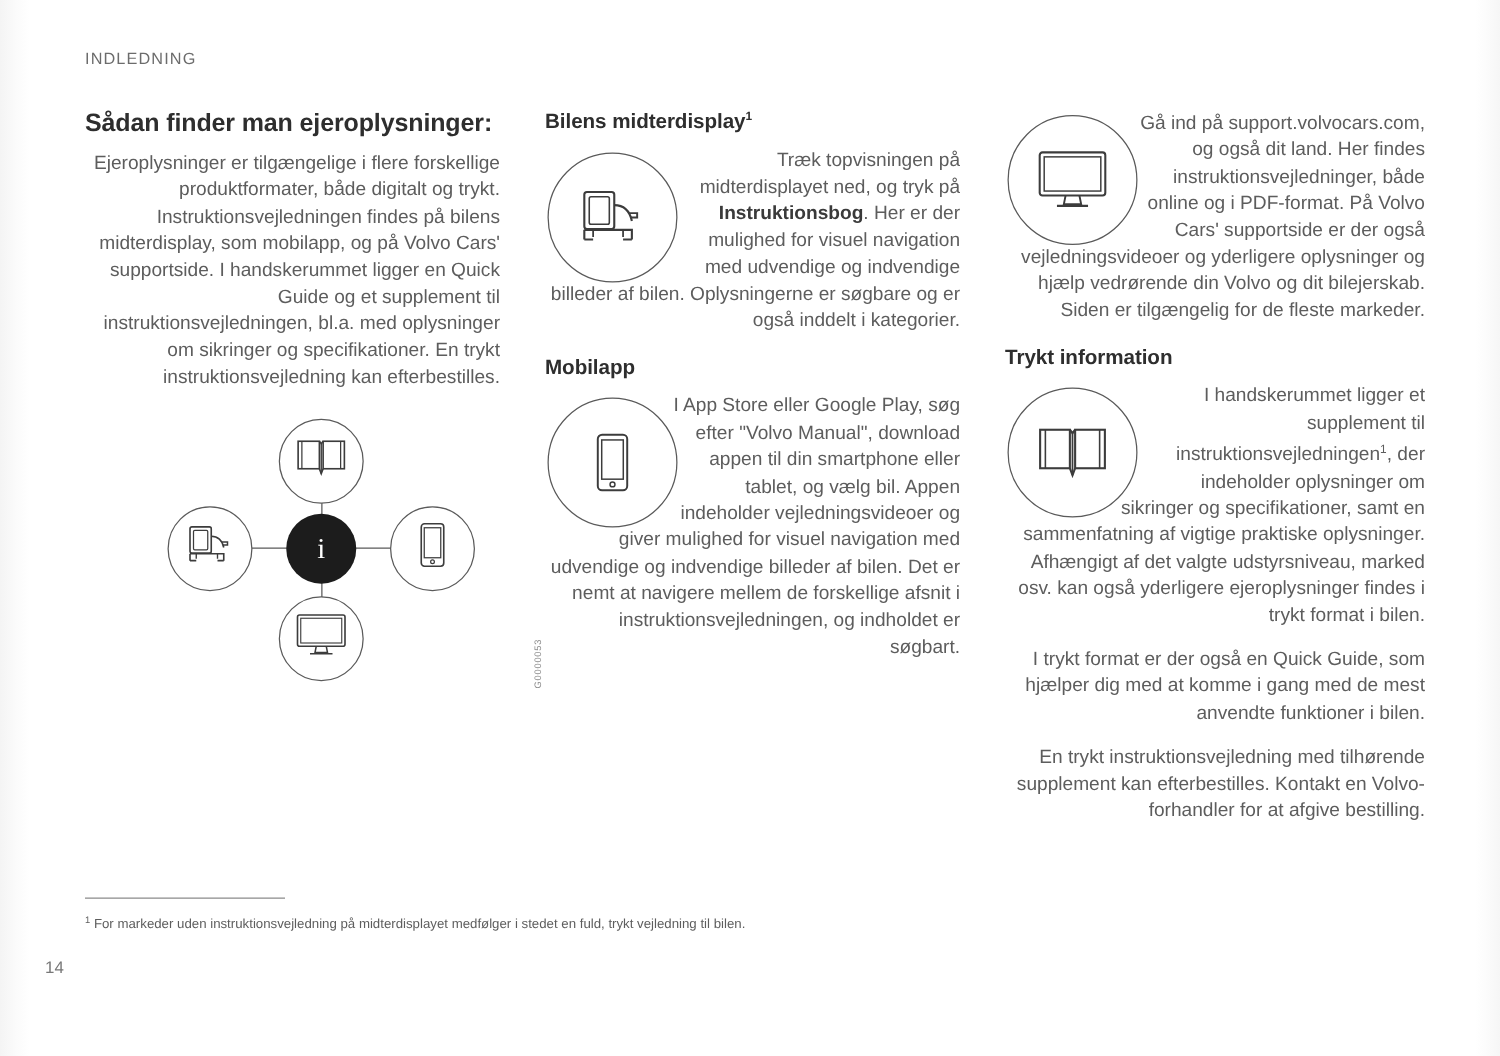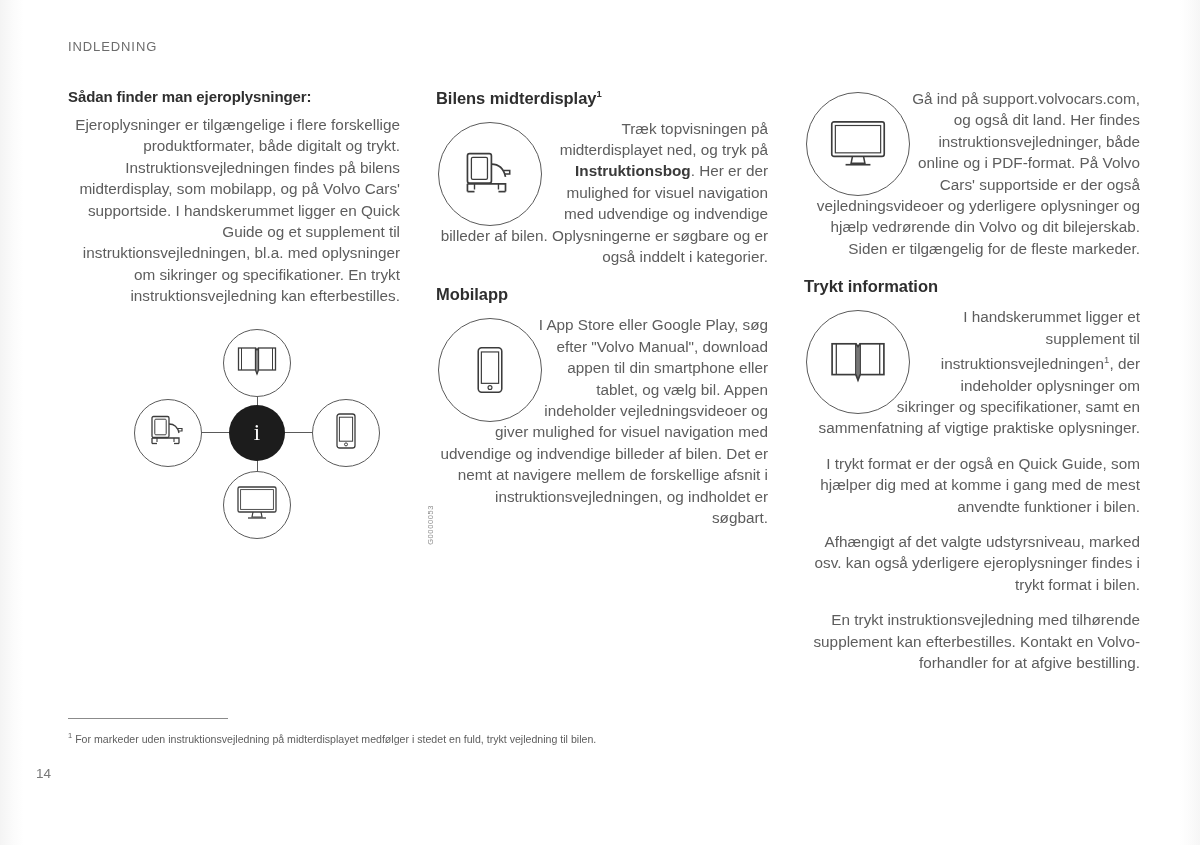--- a/index.html
+++ b/index.html
@@ -47,21 +47,21 @@
     display: flex;
     gap: 0px;
   }
   .col { width: 330px; margin-right: 36px; }
   .col:last-child { margin-right: 0; }
   .col-1 { width: 332px; }
   .col-2 { width: 336px; }
   .col-3 { width: 340px; }
 
   h1.title {
-    font-size: 15px;
+    font-size: 20px;
     font-weight: bold;
     color: #2e2e2e;
     margin: 0 0 9px 0;
     letter-spacing: -0.1px;
   }
   h2.subtitle {
     font-size: 16.5px;
     font-weight: bold;
     color: #2e2e2e;
     margin: 0 0 10px 0;
@@ -321,22 +321,22 @@
               <line x1="35.5" y1="3" x2="35.5" y2="25" stroke="#3c3c3c" stroke-width="0.9"></line>
               <path d="M18.5 3 L20 5 L21.5 3" fill="none" stroke="#3c3c3c" stroke-width="1.2"></path>
               <path d="M18.5 25 L20 29 L21.5 25" fill="none" stroke="#3c3c3c" stroke-width="1.2"></path>
               <line x1="20" y1="5" x2="20" y2="29" stroke="#3c3c3c" stroke-width="1"></line>
             </svg>
           </span>
         </div>
         <p class="body"><span>I handskerummet ligger et supplement til instruktionsvejledningen</span><sup>1</sup><span>, der indeholder oplysninger om sikringer og specifikationer, samt en sammenfatning af vigtige praktiske oplysninger.</span></p>
       </div>
 
+      <p class="body">Afhængigt af det valgte udstyrsniveau, marked osv. kan også yderligere ejeroplysninger findes i trykt format i bilen.</p>
       <p class="body" style="margin-top:14px;">I trykt format er der også en Quick Guide, som hjælper dig med at komme i gang med de mest anvendte funktioner i bilen.</p>
-      <p class="body">Afhængigt af det valgte udstyrsniveau, marked osv. kan også yderligere ejeroplysninger findes i trykt format i bilen.</p>
       <p class="body">En trykt instruktionsvejledning med tilhørende supplement kan efterbestilles. Kontakt en Volvo-forhandler for at afgive bestilling.</p>
 
     </div>
   </div>
 
   <div class="footnote-area">
     <div class="footnote-rule"></div>
     <div class="footnote"><sup>1</sup> <span>For markeder uden instruktionsvejledning på midterdisplayet medfølger i stedet en fuld, trykt vejledning til bilen.</span></div>
   </div>
 

